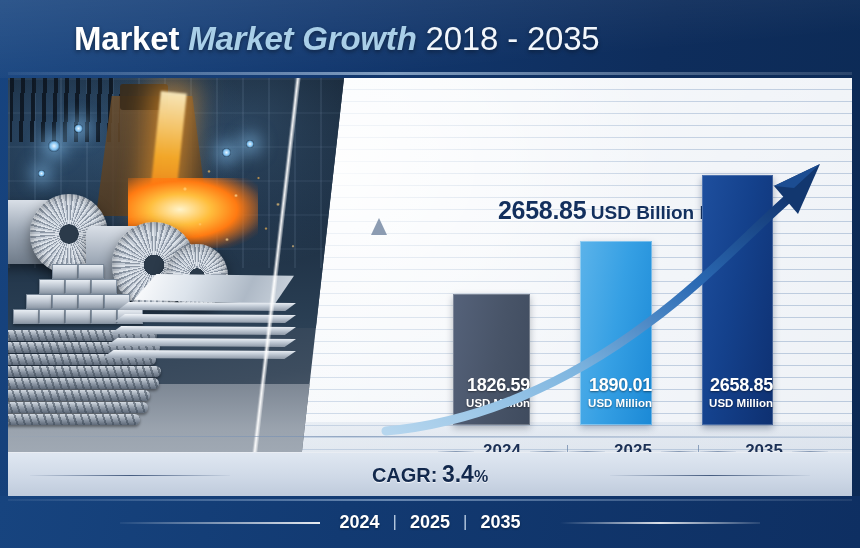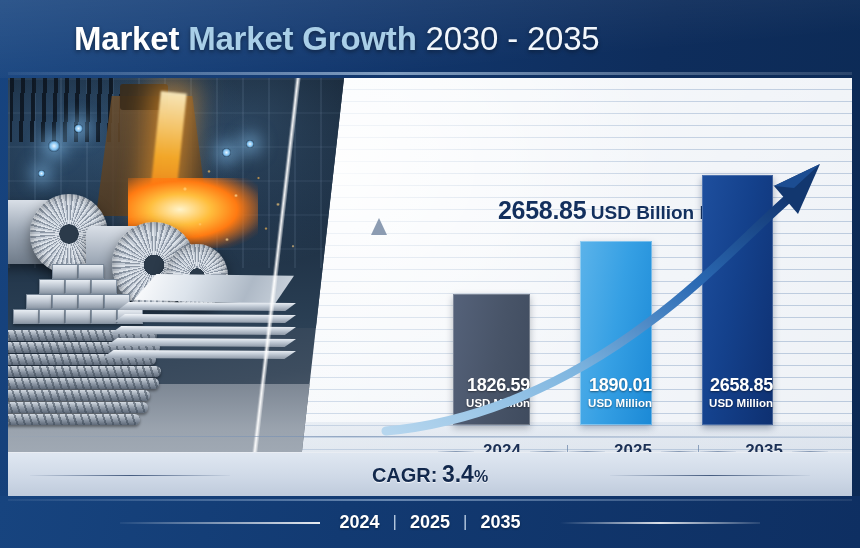--- a/index.html
+++ b/index.html
@@ -24,21 +24,21 @@
   .header{
     position:absolute;left:0;top:0;width:860px;height:78px;
     display:flex;align-items:center;
   }
   .title{
     margin-left:74px;white-space:nowrap;
     font-size:33px;letter-spacing:-.2px;
     text-shadow:0 2px 4px rgba(0,0,0,.42);
   }
   .t-steel{color:#ffffff;font-weight:bold;}
-  .t-market{color:#a9cfe8;font-weight:bold;}
+  .t-market{color:#a9cfe8;font-weight:bold;font-style:italic;}
   .t-years{color:#f2f7fc;font-weight:normal;}
   .header-rule{
     position:absolute;left:8px;top:72px;width:844px;height:3px;
     background:linear-gradient(90deg,rgba(255,255,255,.05),rgba(190,215,240,.65) 45%,rgba(255,255,255,.12));
   }
 
   
   .stage{
     position:absolute;left:8px;top:78px;width:844px;height:418px;overflow:hidden;
     background:#dce5f0;
@@ -280,21 +280,21 @@
 <body>
 
 <div class="canvas">
   <div class="frame"></div>
   <div class="frame-sheen"></div>
 
   <div class="header">
     <div class="title">
       <span class="t-steel">Market</span>
       <span class="t-market">Market Growth</span>
-      <span class="t-years">2030 - 2035</span>
+      <span class="t-years">2018 - 2035</span>
     </div>
   </div>
   <div class="header-rule"></div>
 
   <div class="stage">
 
     <div class="panel"></div>
     <div class="panel-glow"></div>
     <div class="panel-floor"></div>
 

